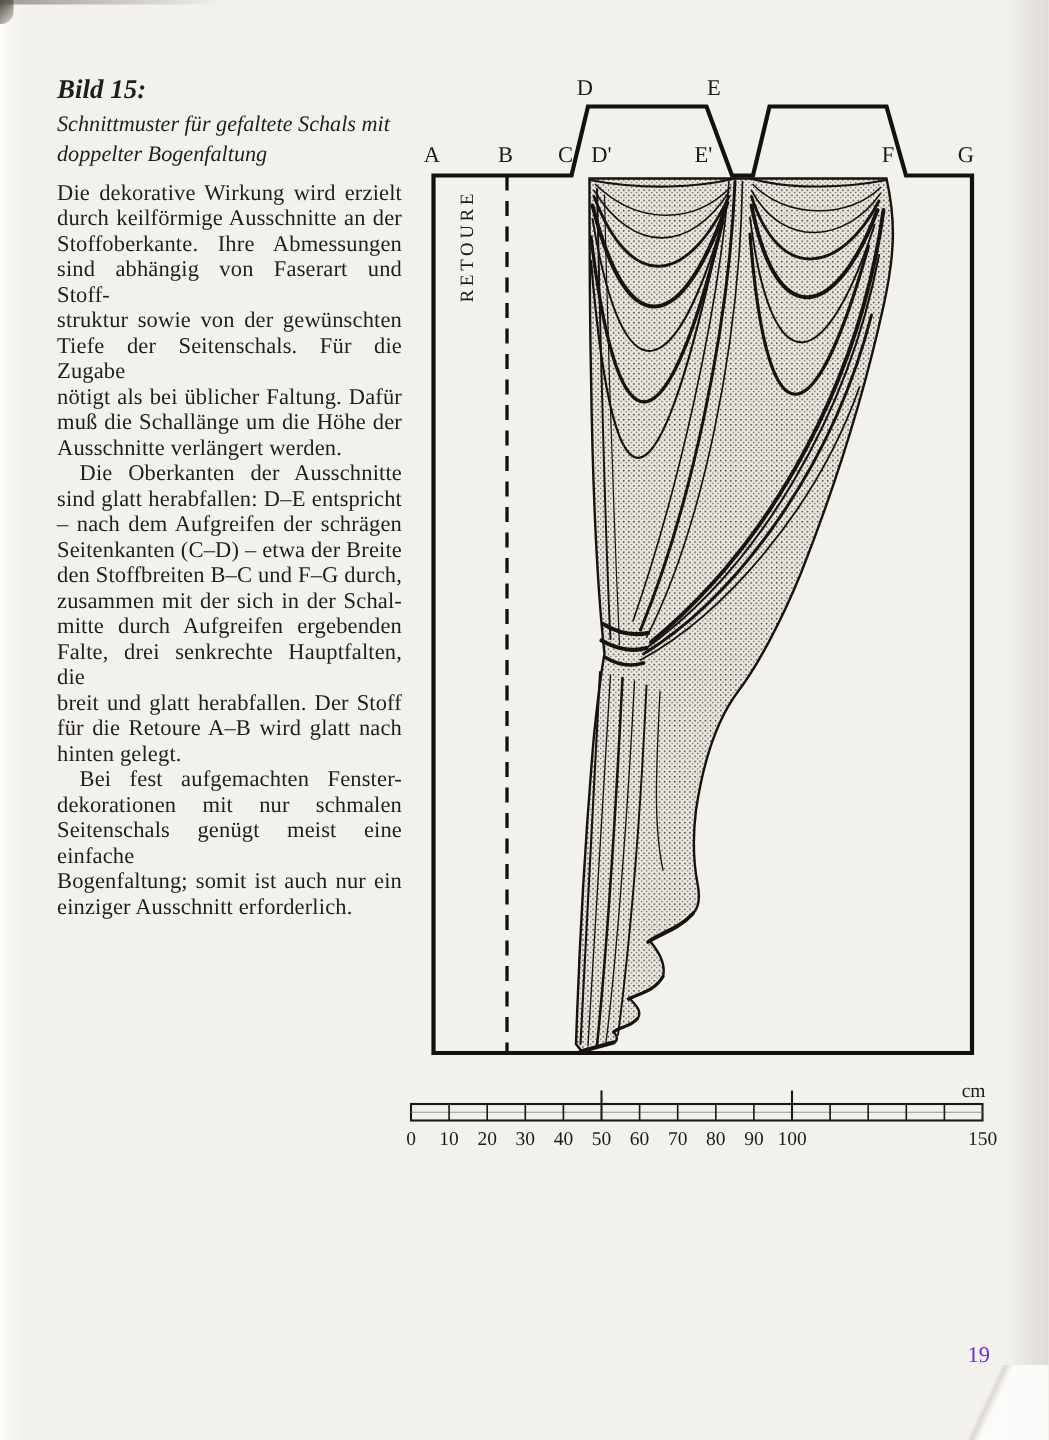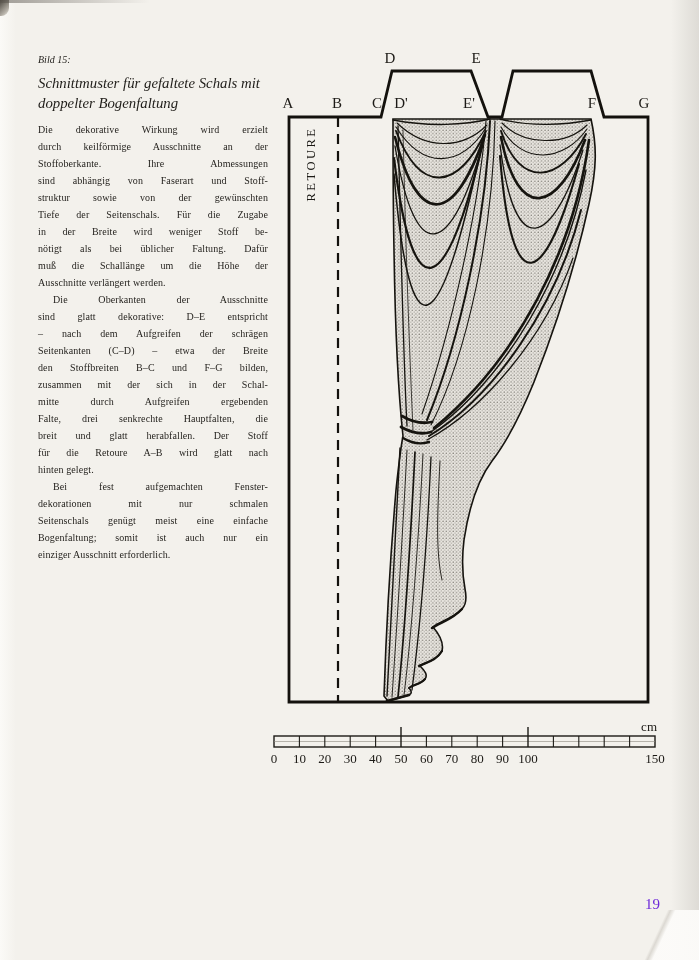--- a/index.html
+++ b/index.html
@@ -16,24 +16,24 @@
     background:linear-gradient(135deg,#4a463f,#b7b2a9 70%,rgba(0,0,0,0));border-bottom-right-radius:8px;}
   .scan-top-line{position:absolute;left:0;top:0;width:150px;height:3px;
     background:linear-gradient(to right,rgba(90,85,78,.55),rgba(90,85,78,0));}
   .scan-right-shade{position:absolute;right:0;top:0;width:28px;height:100%;
     background:linear-gradient(to right,rgba(0,0,0,0),rgba(110,104,96,.16));}
   .scan-bottom-corner{position:absolute;right:0;bottom:0;width:80px;height:50px;
     background:linear-gradient(115deg,rgba(0,0,0,0) 47%,rgba(150,144,134,.25) 50%,rgba(252,251,249,.95) 55%);}
 
   
   .text-column{position:absolute;left:38px;top:50px;width:230px;color:#201e1a}
-  .fig-title{font-size:10px;font-weight:normal;font-style:italic;line-height:19px;margin-bottom:4px}
+  .fig-title{font-size:18px;font-weight:bold;font-style:italic;line-height:19px;margin-bottom:4px}
   .fig-subtitle{font-size:14.8px;font-style:italic;line-height:20px;margin-bottom:8px}
   .fig-subtitle .tline{text-align:right;text-align-last:left}
-  .para{font-size:10px;line-height:17px;letter-spacing:.1px}
+  .para{font-size:15px;line-height:17px;letter-spacing:.1px}
   .tline{text-align:justify;text-align-last:justify}
   .tline.last{text-align-last:left}
   .para.indent .tline:first-child{text-indent:15px}
 
   .diagram-svg{position:absolute;left:0;top:0}
   .page-number{position:absolute;left:645px;top:896px;font-size:15px;color:#6d28d9}
 </style>
 </head>
 <body>
 
@@ -51,31 +51,30 @@
         <div class="tline">Schnittmuster für gefaltete Schals mit</div>
         <div class="tline last">doppelter Bogenfaltung</div>
       </div>
     <div class="para">
         <div class="tline">Die dekorative Wirkung wird erzielt</div>
         <div class="tline">durch keilförmige Ausschnitte an der</div>
         <div class="tline">Stoffoberkante. Ihre Abmessungen</div>
         <div class="tline">sind abhängig von Faserart und Stoff-</div>
         <div class="tline">struktur sowie von der gewünschten</div>
         <div class="tline">Tiefe der Seitenschals. Für die Zugabe</div>
-        <div class="tline">in der Breite wird weniger Stoff be-</div>
         <div class="tline">nötigt als bei üblicher Faltung. Dafür</div>
         <div class="tline">muß die Schallänge um die Höhe der</div>
         <div class="tline last">Ausschnitte verlängert werden.</div>
       </div>
     <div class="para indent">
         <div class="tline">Die Oberkanten der Ausschnitte</div>
-        <div class="tline">sind glatt dekorative: D–E entspricht</div>
+        <div class="tline">sind glatt herabfallen: D–E entspricht</div>
         <div class="tline">– nach dem Aufgreifen der schrägen</div>
         <div class="tline">Seitenkanten (C–D) – etwa der Breite</div>
-        <div class="tline">den Stoffbreiten B–C und F–G bilden,</div>
+        <div class="tline">den Stoffbreiten B–C und F–G durch,</div>
         <div class="tline">zusammen mit der sich in der Schal-</div>
         <div class="tline">mitte durch Aufgreifen ergebenden</div>
         <div class="tline">Falte, drei senkrechte Hauptfalten, die</div>
         <div class="tline">breit und glatt herabfallen. Der Stoff</div>
         <div class="tline">für die Retoure A–B wird glatt nach</div>
         <div class="tline last">hinten gelegt.</div>
       </div>
     <div class="para indent">
         <div class="tline">Bei fest aufgemachten Fenster-</div>
         <div class="tline">dekorationen mit nur schmalen</div>

